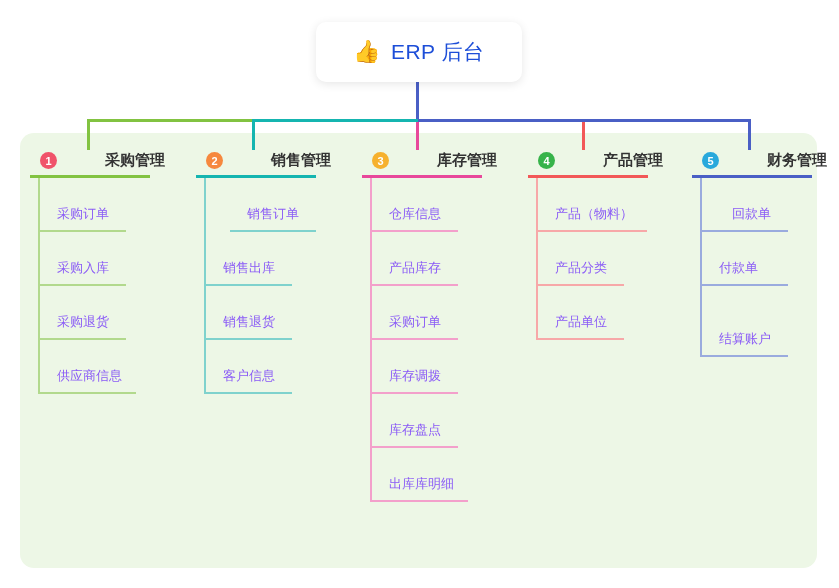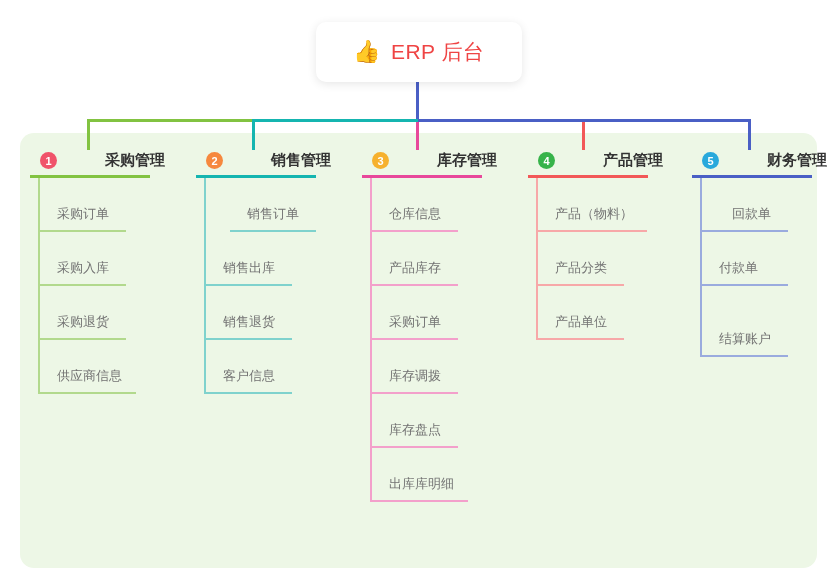--- a/index.html
+++ b/index.html
@@ -7,38 +7,38 @@
     font-family:"Liberation Sans","DejaVu Sans",sans-serif; }
   .canvas { position:relative; width:839px; height:588px; }
 
   .panel { position:absolute; left:20px; top:133px; width:797px; height:435px;
     background:#edf7e6; border-radius:14px; }
 
   .root-card { position:absolute; left:316px; top:22px; width:206px; height:60px;
     background:#ffffff; border-radius:10px; box-shadow:0 2px 10px rgba(0,0,0,0.10);
     display:flex; align-items:center; justify-content:center; cursor:pointer; }
   .root-emoji { font-size:22px; margin-right:10px; line-height:1; }
-  .root-label { font-size:21px; color:#ef4444; font-weight:500; letter-spacing:0.5px; }
+  .root-label { font-size:21px; color:#1d4ed8; font-weight:500; letter-spacing:0.5px; }
 
   .line { position:absolute; }
   .h3 { height:3px; top:119px; }
   .v3 { width:3px; }
 
   .branch { position:absolute; width:130px; }
   .branch-header { display:flex; align-items:center; height:32px; width:120px;
     border-bottom:3px solid #000; cursor:pointer; }
   .badge { width:17px; height:17px; border-radius:50%; color:#fff; font-size:11px;
     font-weight:bold; display:flex; align-items:center; justify-content:center;
     margin:0 8px 0 10px; flex:0 0 17px; }
   .branch-label { font-size:15px; font-weight:600; color:#333; white-space:nowrap;margin-left:40px; }
 
   .branch-items { border-left:2px solid #000; margin-left:8px; }
   .item { height:54px; display:flex; align-items:flex-end; width:fit-content;
     min-width:86px; padding:0 14px 7px 17px; border-bottom:2px solid #000;
-    font-size:13px; color:#737373; white-space:nowrap; cursor:pointer; }
+    font-size:13px; color:#8b5cf6; white-space:nowrap; cursor:pointer; }
 </style>
 </head>
 <body>
 
 <div class="canvas">
 
   <div class="panel"></div>
 
   <div class="line v3" style="left: 416px; top: 82px; height: 38px; background: rgb(74, 95, 197);"></div>
   <div class="line h3" style="left: 87px; width: 166px; background: rgb(130, 195, 65);"></div>

